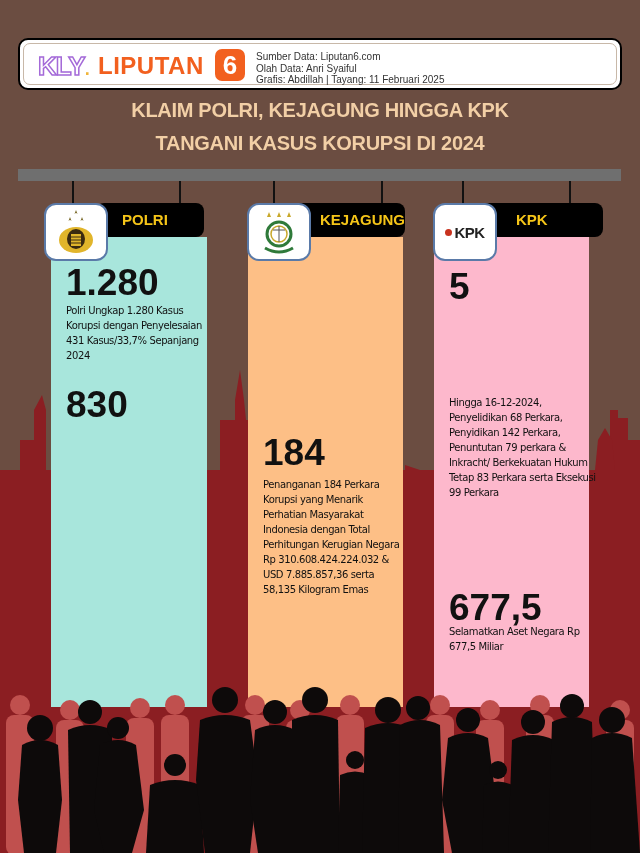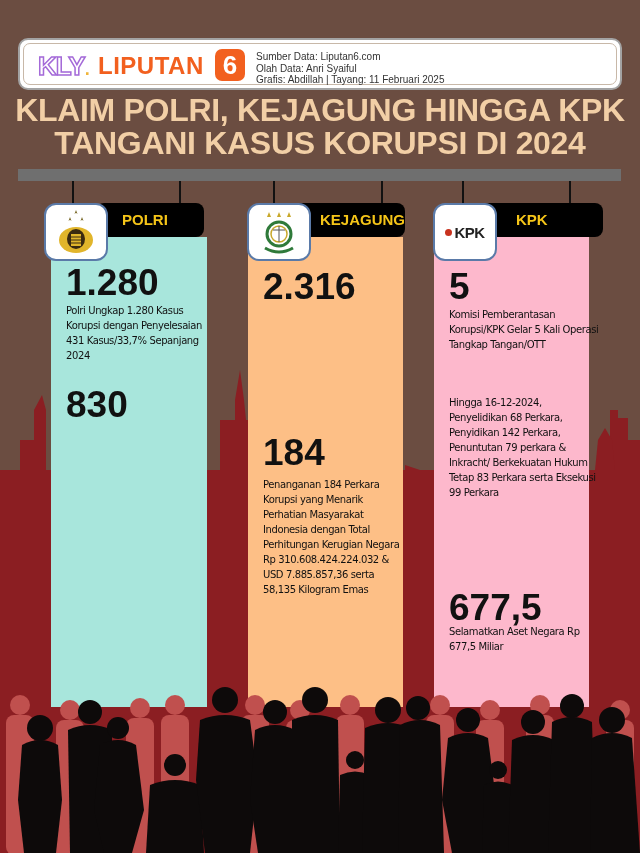--- a/index.html
+++ b/index.html
@@ -1,27 +1,27 @@
 <!DOCTYPE html>
 <html><head>
 <meta charset="utf-8">
 <style>
   html,body{margin:0;padding:0;}
   body{width:640px;height:853px;overflow:hidden;background:#6b4d41;position:relative;font-family:"Liberation Sans",sans-serif;}
   .skyline{position:absolute;left:0;top:0;width:640px;height:853px;}
-  .header{position:absolute;left:18px;top:38px;width:604px;height:52px;background:#fff;border:2px solid #a3a3a3;border-radius:10px;box-sizing:border-box;}
+  .header{position:absolute;left:18px;top:38px;width:604px;height:52px;background:#fff;border:2px solid #000000;border-radius:10px;box-sizing:border-box;}
   .header:before{content:"";position:absolute;inset:3px;border:1px solid #c8b8a8;border-radius:7px;}
   .logo-kly{position:absolute;left:18px;top:11px;font-size:26px;font-weight:bold;color:#fff;-webkit-text-stroke:1.5px #a46ad8;letter-spacing:-1px;}
   .logo-kly .dot{-webkit-text-stroke:0;color:#f0b53a;font-size:18px;}
   .logo-lip{position:absolute;left:78px;top:12px;font-size:24px;font-weight:bold;color:#f2601f;letter-spacing:0.5px;}
   .logo-6{position:absolute;left:195px;top:9px;width:30px;height:32px;background:#f2601f;border-radius:7px;color:#fff;font-weight:bold;font-size:26px;text-align:center;line-height:32px;}
   .credits{position:absolute;left:215px;top:11px;font-size:10px;color:#333;line-height:11.5px;}
   .social{position:absolute;right:14px;top:8px;font-size:11px;font-weight:bold;color:#222;line-height:18px;text-align:left;}
   .social .ic{display:inline-block;width:12px;height:12px;border-radius:50%;background:#111;color:#fff;font-size:9px;line-height:12px;text-align:center;margin-right:4px;vertical-align:-2px;}
-  .title{position:absolute;left:0;top:94px;width:640px;text-align:center;color:#f2cfa6;font-weight:900;font-size:32px;line-height:33px;letter-spacing:-0.3px;}
+  .title{position:absolute;left:0;top:94px;width:640px;text-align:center;color:#f2cfa6;font-weight:900;font-size:20px;line-height:33px;letter-spacing:-0.3px;}
   .bar{position:absolute;left:18px;top:169px;width:603px;height:12px;background:#6f6f6f;}
   .hang{position:absolute;top:181px;width:2px;height:22px;background:#111;}
   .tag{position:absolute;top:0;height:34px;background:#000;border-radius:8px;color:#f5c518;font-weight:bold;font-size:15px;line-height:34px;}
   .badge{position:absolute;top:0;width:64px;height:58px;background:#fff;border:2px solid #5a7aa8;border-radius:12px;box-sizing:border-box;display:flex;align-items:center;justify-content:center;}
   .panel{position:absolute;top:34px;}
   .block{position:absolute;color:#111;}
   .big{font-weight:bold;font-size:37px;line-height:30px;font-family:"Liberation Sans",sans-serif;}
   .desc{font-size:10px;line-height:15px;font-family:"DejaVu Sans",sans-serif;letter-spacing:-0.4px;}
   .crowd{position:absolute;left:0;top:0;width:640px;height:853px;pointer-events:none;}
 </style>
@@ -92,38 +92,36 @@
       <polygon points="22,4 24,9 20,9" fill="#c8a82a"></polygon>
       <polygon points="32,4 34,9 30,9" fill="#c8a82a"></polygon>
       <circle cx="22" cy="26" r="12" fill="none" stroke="#2f7a3a" stroke-width="3"></circle>
       <circle cx="22" cy="26" r="8" fill="#fff" stroke="#c8a82a" stroke-width="1.5"></circle>
       <line x1="22" y1="18" x2="22" y2="34" stroke="#555" stroke-width="1"></line>
       <line x1="16" y1="22" x2="28" y2="22" stroke="#555" stroke-width="1"></line>
       <path d="M8,40 Q22,48 36,40" fill="none" stroke="#2f7a3a" stroke-width="3"></path>
     </svg>
   </div>
   <div class="block" style="left:263px;top:272px;width:146px;">
-    <div class="big">2.316</div>
   </div>
   <div class="block" style="left:263px;top:438px;width:146px;">
     <div class="big">184</div>
     <div class="desc" style="margin-top:9px;">Penanganan 184 Perkara Korupsi yang Menarik Perhatian Masyarakat Indonesia dengan Total Perhitungan Kerugian Negara Rp 310.608.424.224.032 &amp; USD 7.885.857,36 serta 58,135 Kilogram Emas</div>
   </div>
 </div>
 
 <div>
   <div class="panel" style="left:434px;top:237px;width:155px;height:470px;background:#fdb8cc;"></div>
   <div class="tag" style="left:478px;top:203px;width:125px;padding-left:38px;box-sizing:border-box;">KPK</div>
   <div class="badge" style="left:433px;top:203px;">
     <span style="display:inline-block;width:7px;height:7px;border-radius:50%;background:#c8321e;margin-right:2px;"></span>
     <span style="font-weight:bold;font-size:15px;color:#222;letter-spacing:-0.5px;">KPK</span>
   </div>
   <div class="block" style="left:449px;top:272px;width:150px;">
     <div class="big">5</div>
-    <div class="desc" style="margin-top:5px;">Komisi Pemberantasan Korupsi/KPK Gelar 5 Kali Operasi Tangkap Tangan/OTT</div>
   </div>
   <div class="block" style="left:449px;top:393px;width:150px;">
     <div class="desc" style="margin-top:2px;">Hingga 16-12-2024, Penyelidikan 68 Perkara, Penyidikan 142 Perkara, Penuntutan 79 perkara &amp; Inkracht/ Berkekuatan Hukum Tetap 83 Perkara serta Eksekusi 99 Perkara</div>
   </div>
   <div class="block" style="left:449px;top:593px;width:150px;">
     <div class="big">677,5</div>
     <div class="desc" style="margin-top:1px;">Selamatkan Aset Negara Rp 677,5 Miliar</div>
   </div>
 </div>
 

